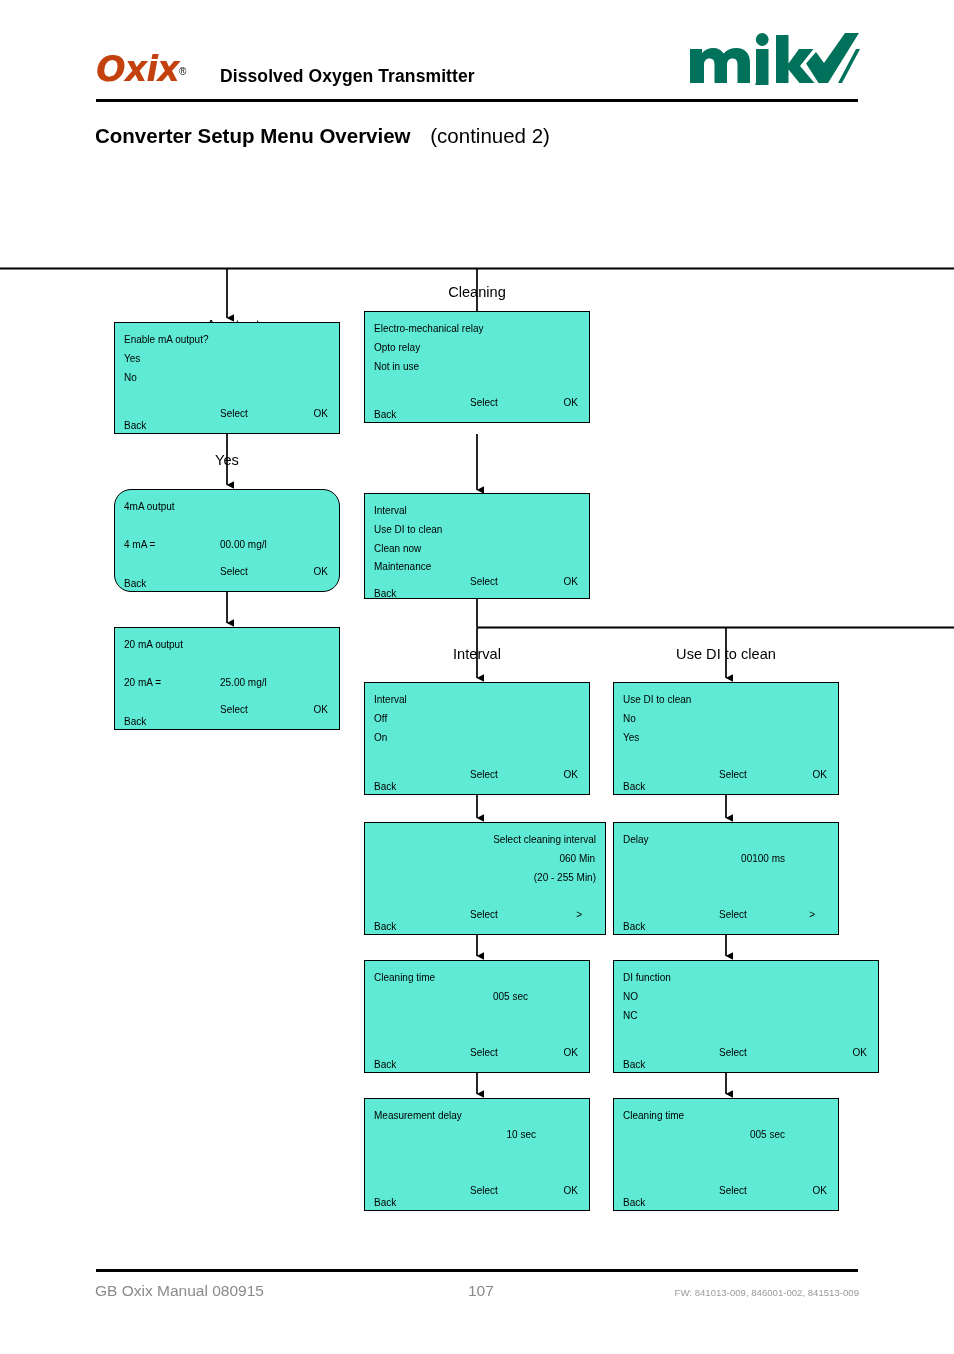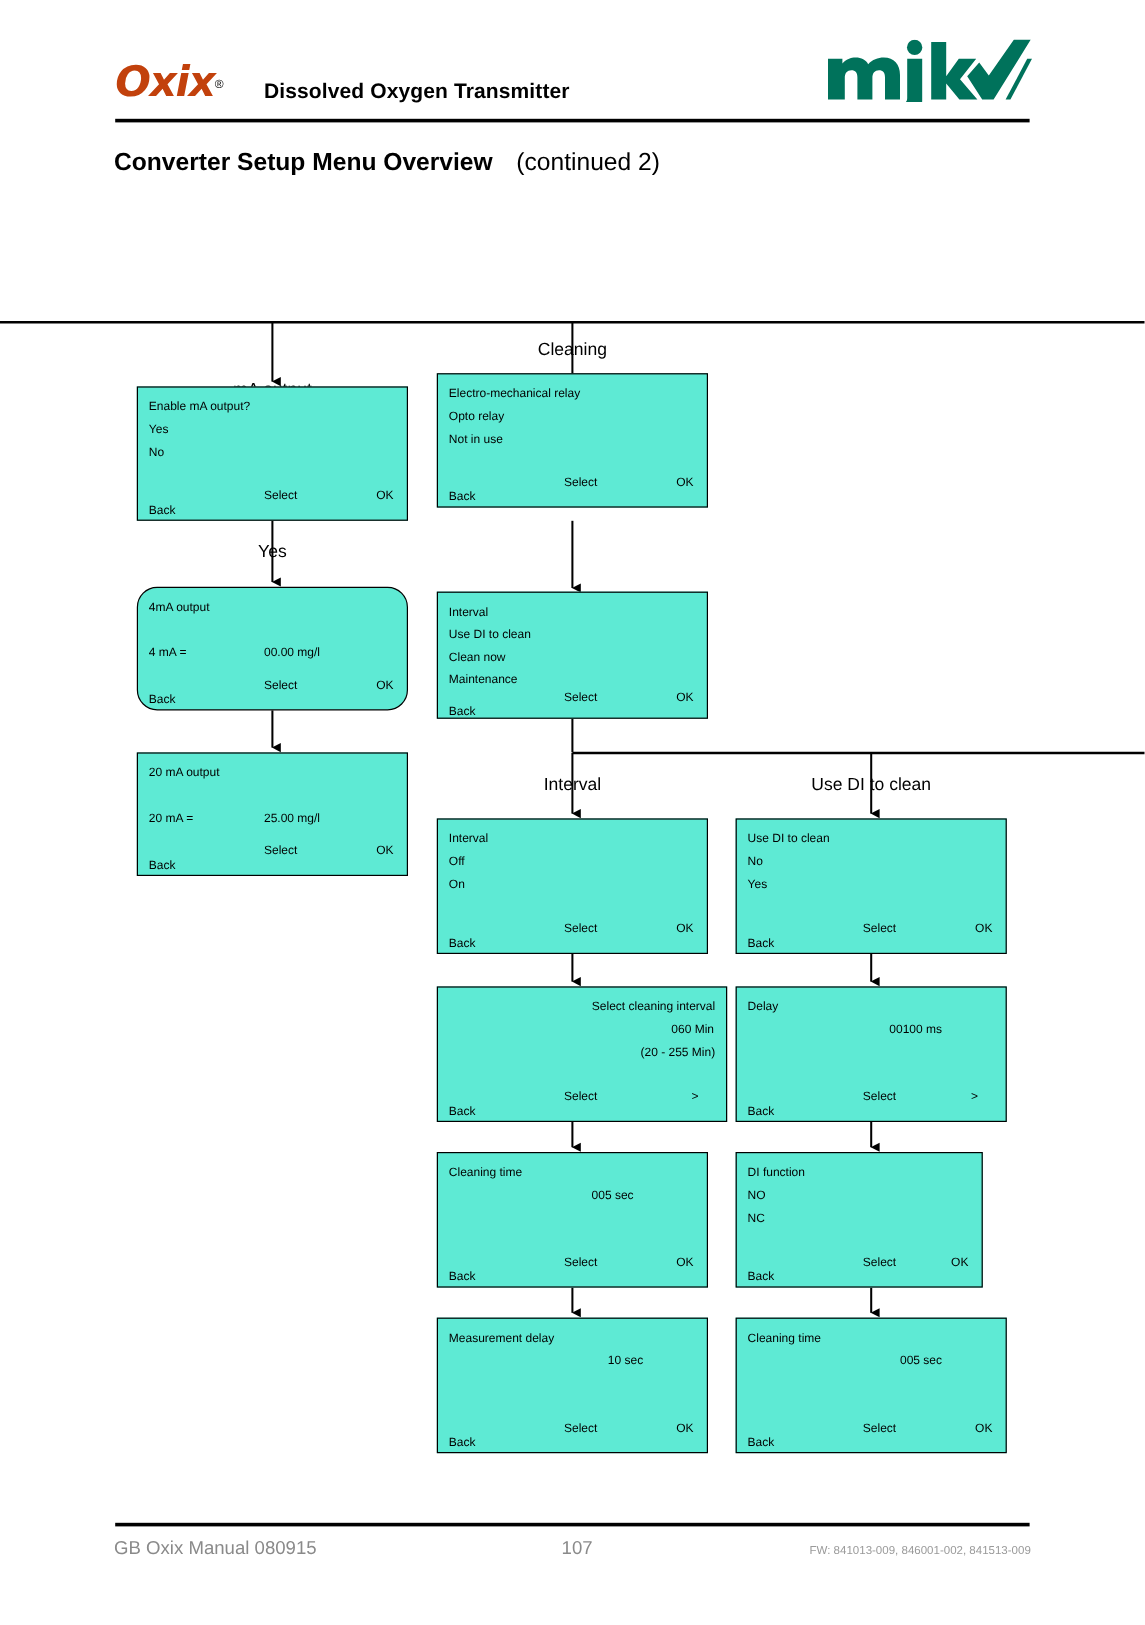--- a/index.html
+++ b/index.html
@@ -367,21 +367,21 @@
     <span class="val-right" style="right:44px;">00100 ms</span>
   </div>
   <div class="line spacer">&nbsp;</div>
   <div class="footer-row">
     <span class="fb-back">Back</span>
     <span class="fb-select">Select</span>
     <span class="fb-ok arrow">&gt;</span>
   </div>
 </div>
 
-<div class="screen-box" style="left:613px; top:960px; width:206px; height:113px;">
+<div class="screen-box" style="left:613px; top:960px; width:266px; height:113px;">
   <div class="line">DI function</div>
   <div class="line">NO</div>
   <div class="line">NC</div>
   <div class="footer-row">
     <span class="fb-back">Back</span>
     <span class="fb-select">Select</span>
     <span class="fb-ok">OK</span>
   </div>
 </div>
 

